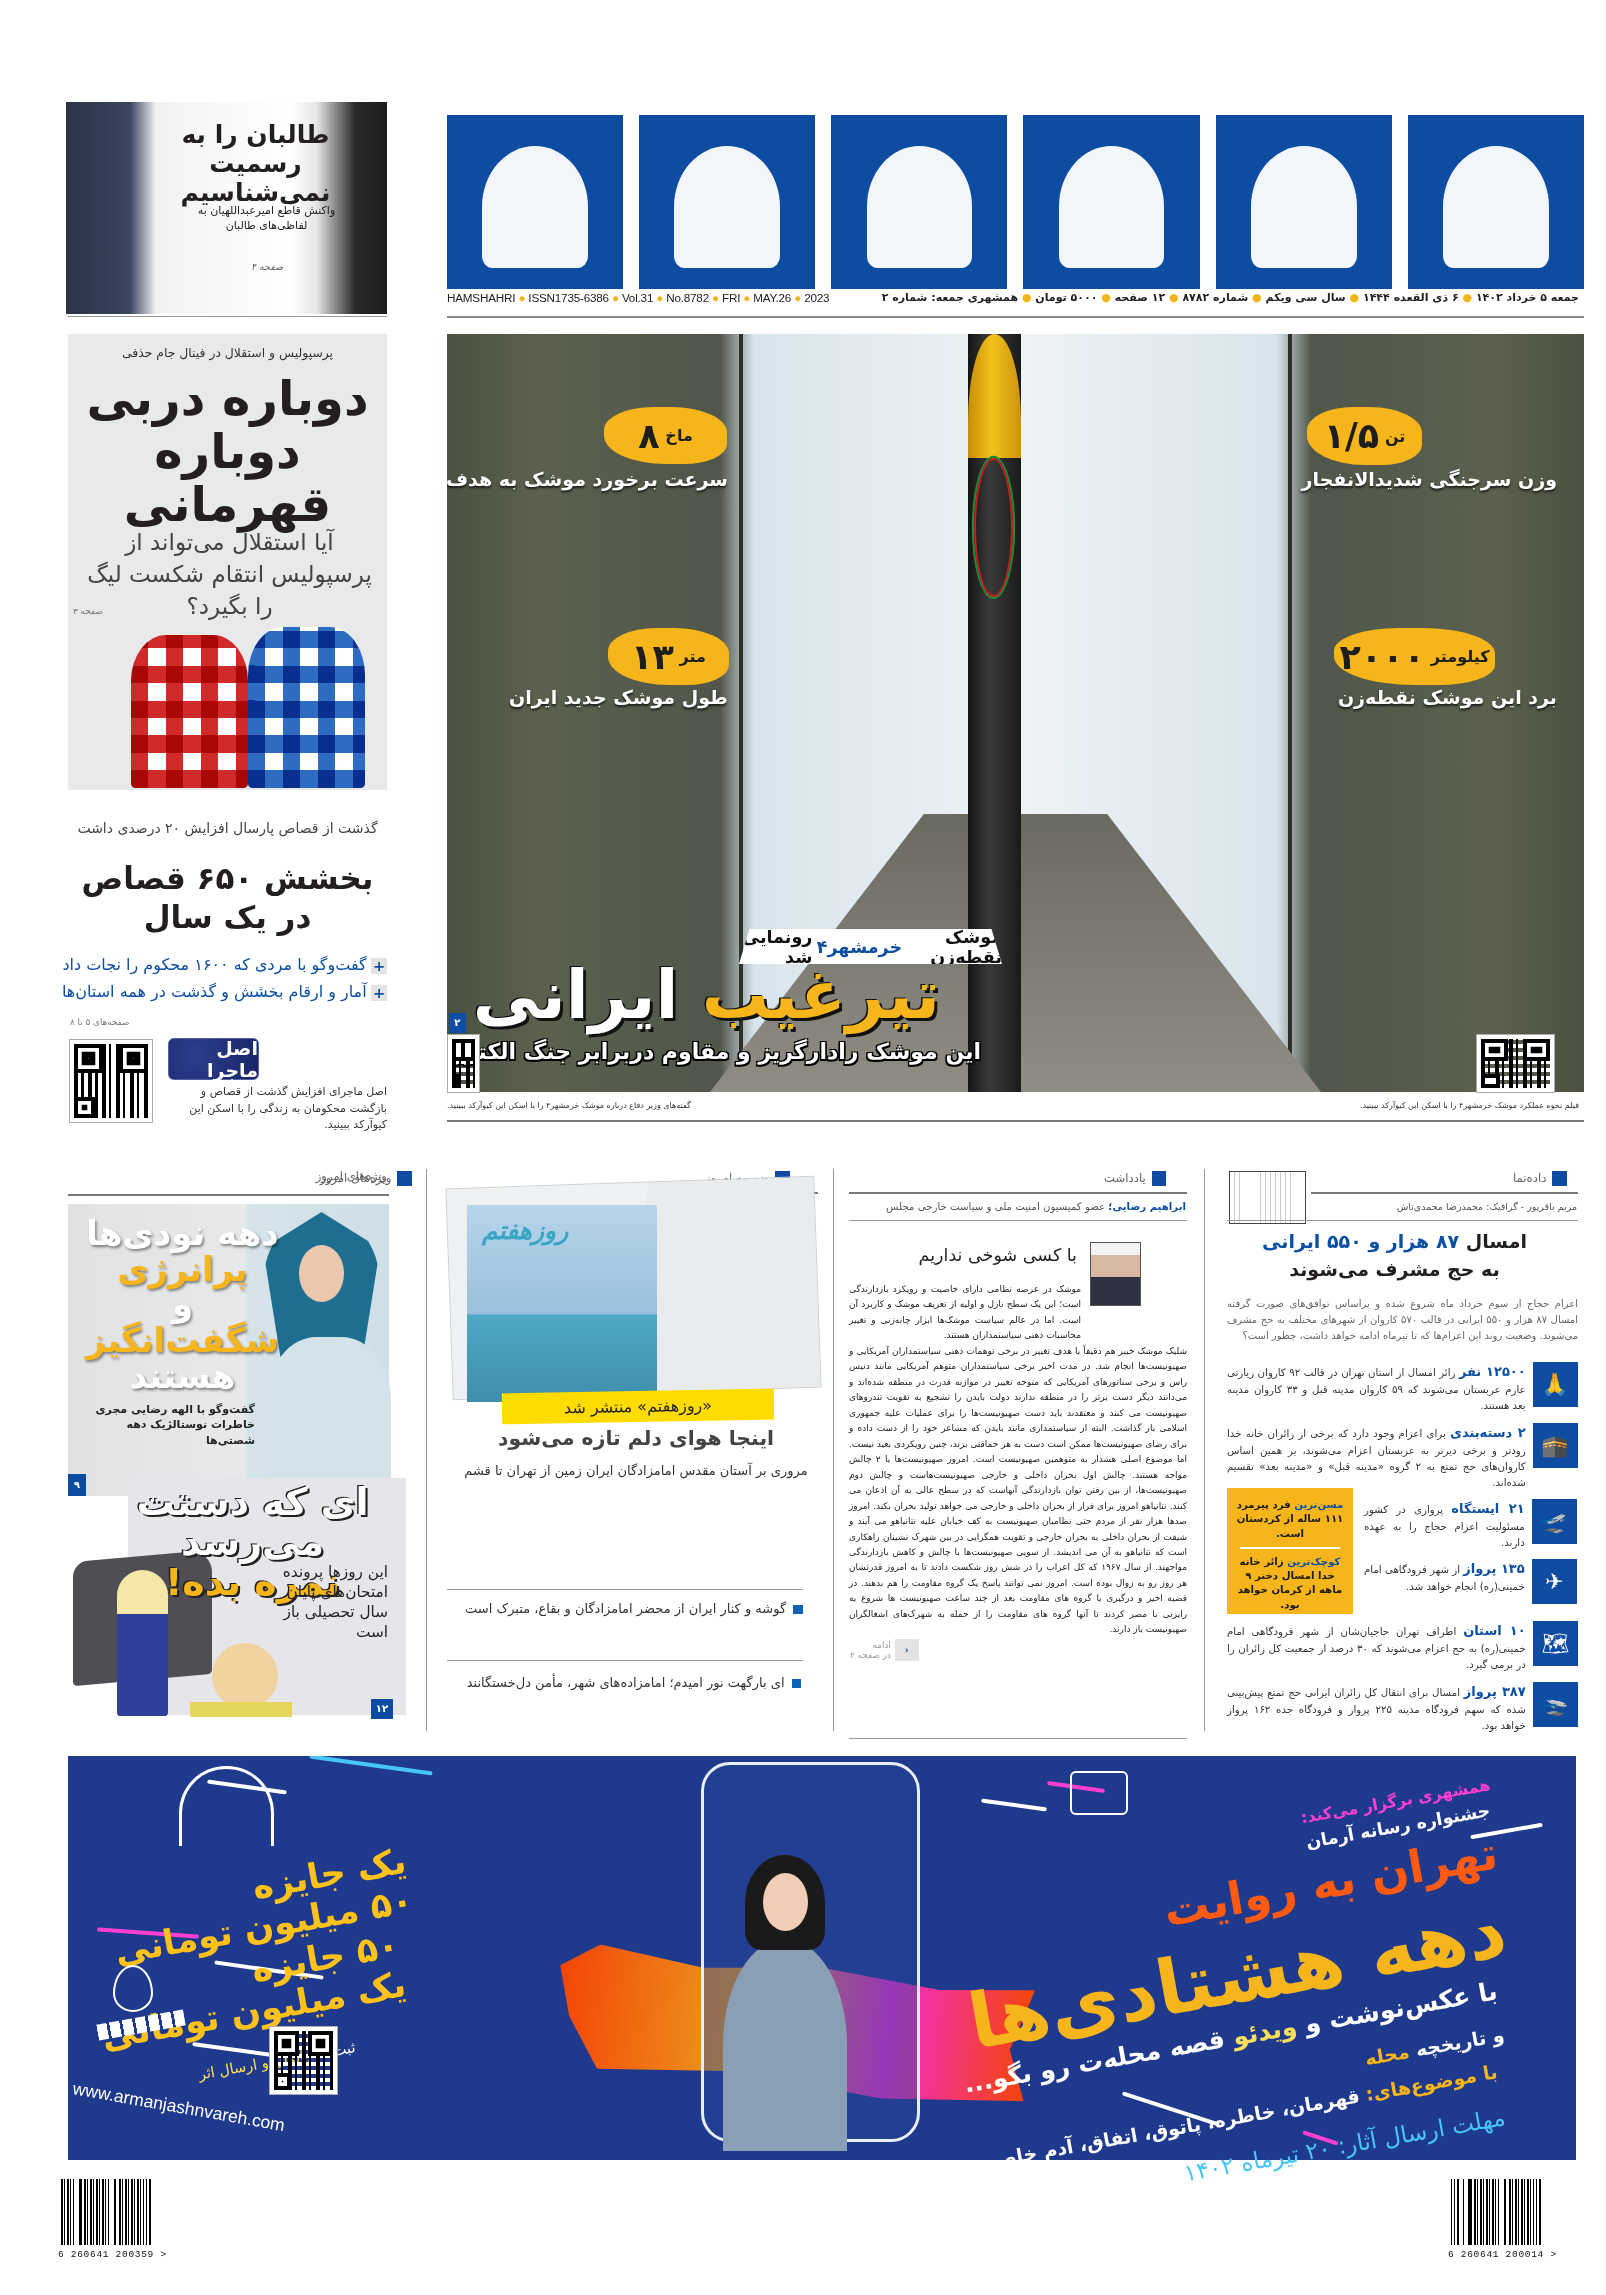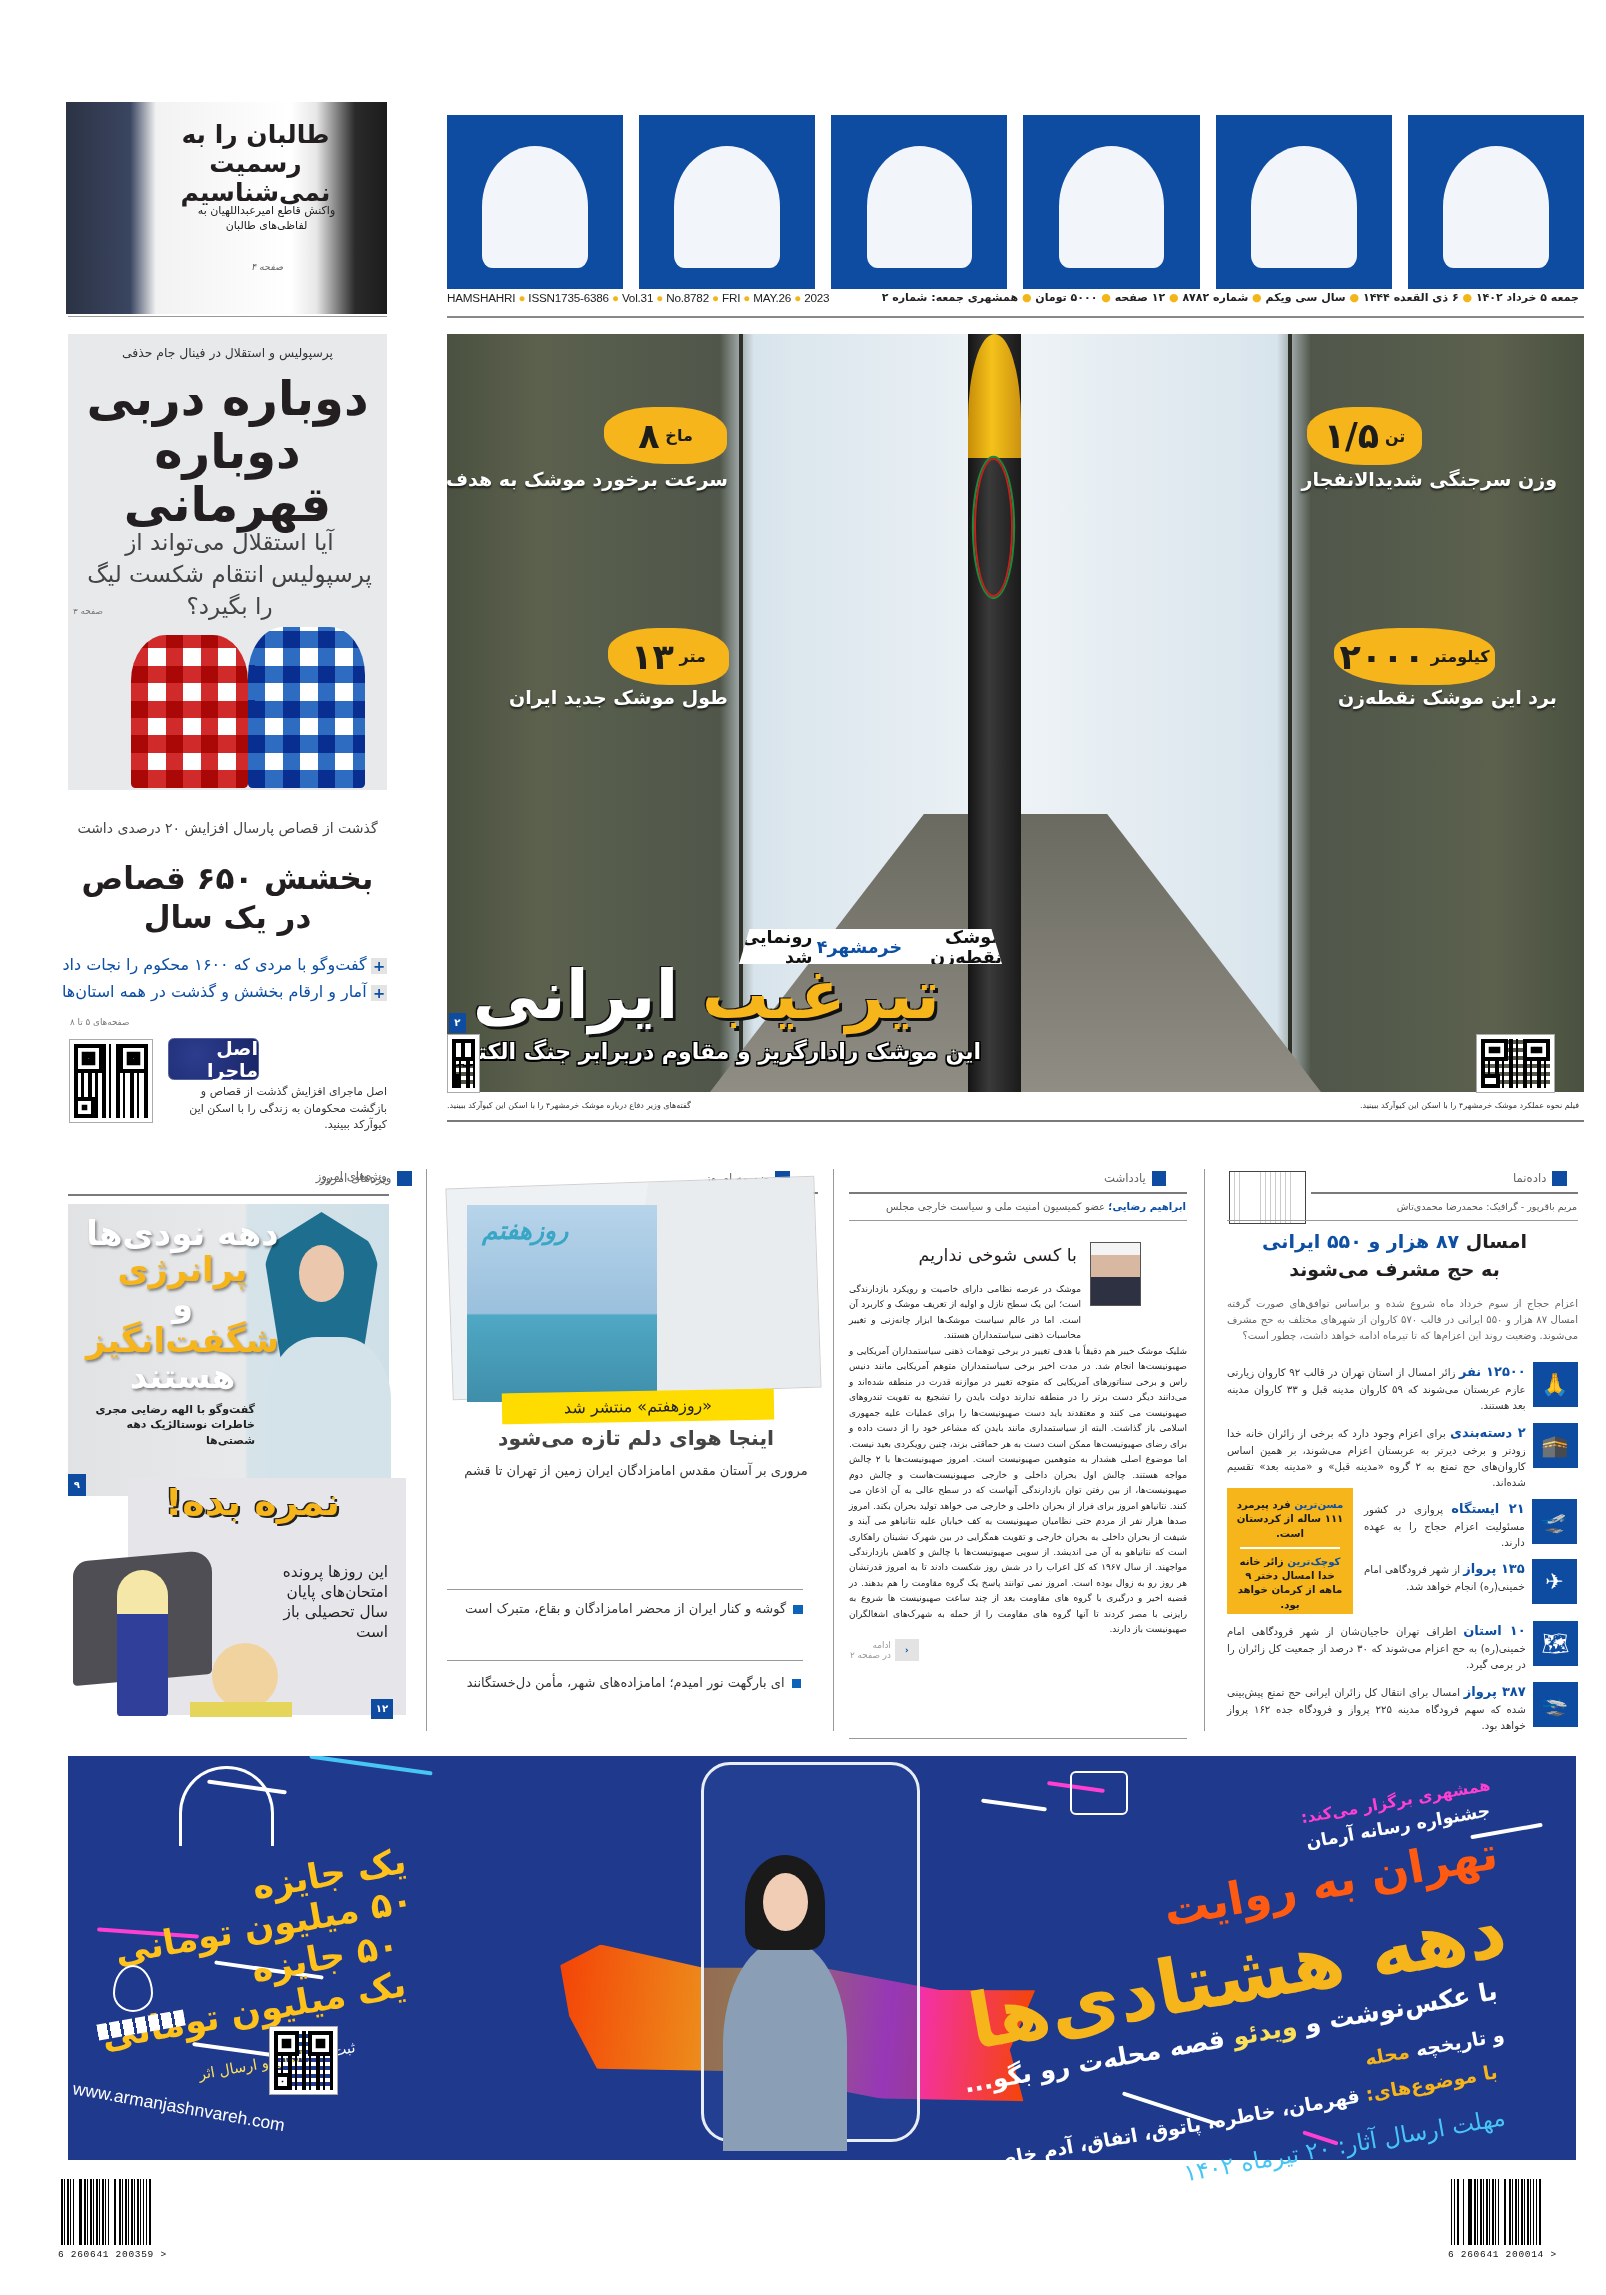--- a/index.html
+++ b/index.html
@@ -305,20 +305,21 @@
 </div>
 <div class="viz-sub">گفت‌وگو با الهه رضایی مجری خاطرات نوستالژیک دهه شصتی‌ها</div>
 <div class="page-chip" style="left:68px; top:1474px; width:17.5px; height:22px; line-height:22px;">۹</div>
 
 <div class="abs cartoon"></div>
 <div class="board"></div>
 <div class="teacher"></div>
 <div class="kid"></div>
 <div class="desk"></div>
 <div class="cart-title">
+  <div>ای که دستت می‌رسد</div>
   <div class="y">نمره بده!</div>
 </div>
 <div class="cart-sub">این روزها پرونده امتحان‌های پایان سال تحصیلی باز است</div>
 <div class="page-chip" style="left:371px; top:1699px; width:22px; height:20.4px; line-height:20.4px;">۱۲</div>
 
 <div class="vrule" style="left:426px; top:1169px; height:562px;"></div>
 
 <div class="sec-h" style="left:705px; top:1171px;">
   <span class="sq"></span>
   <span>ضمیمه امروز</span>

